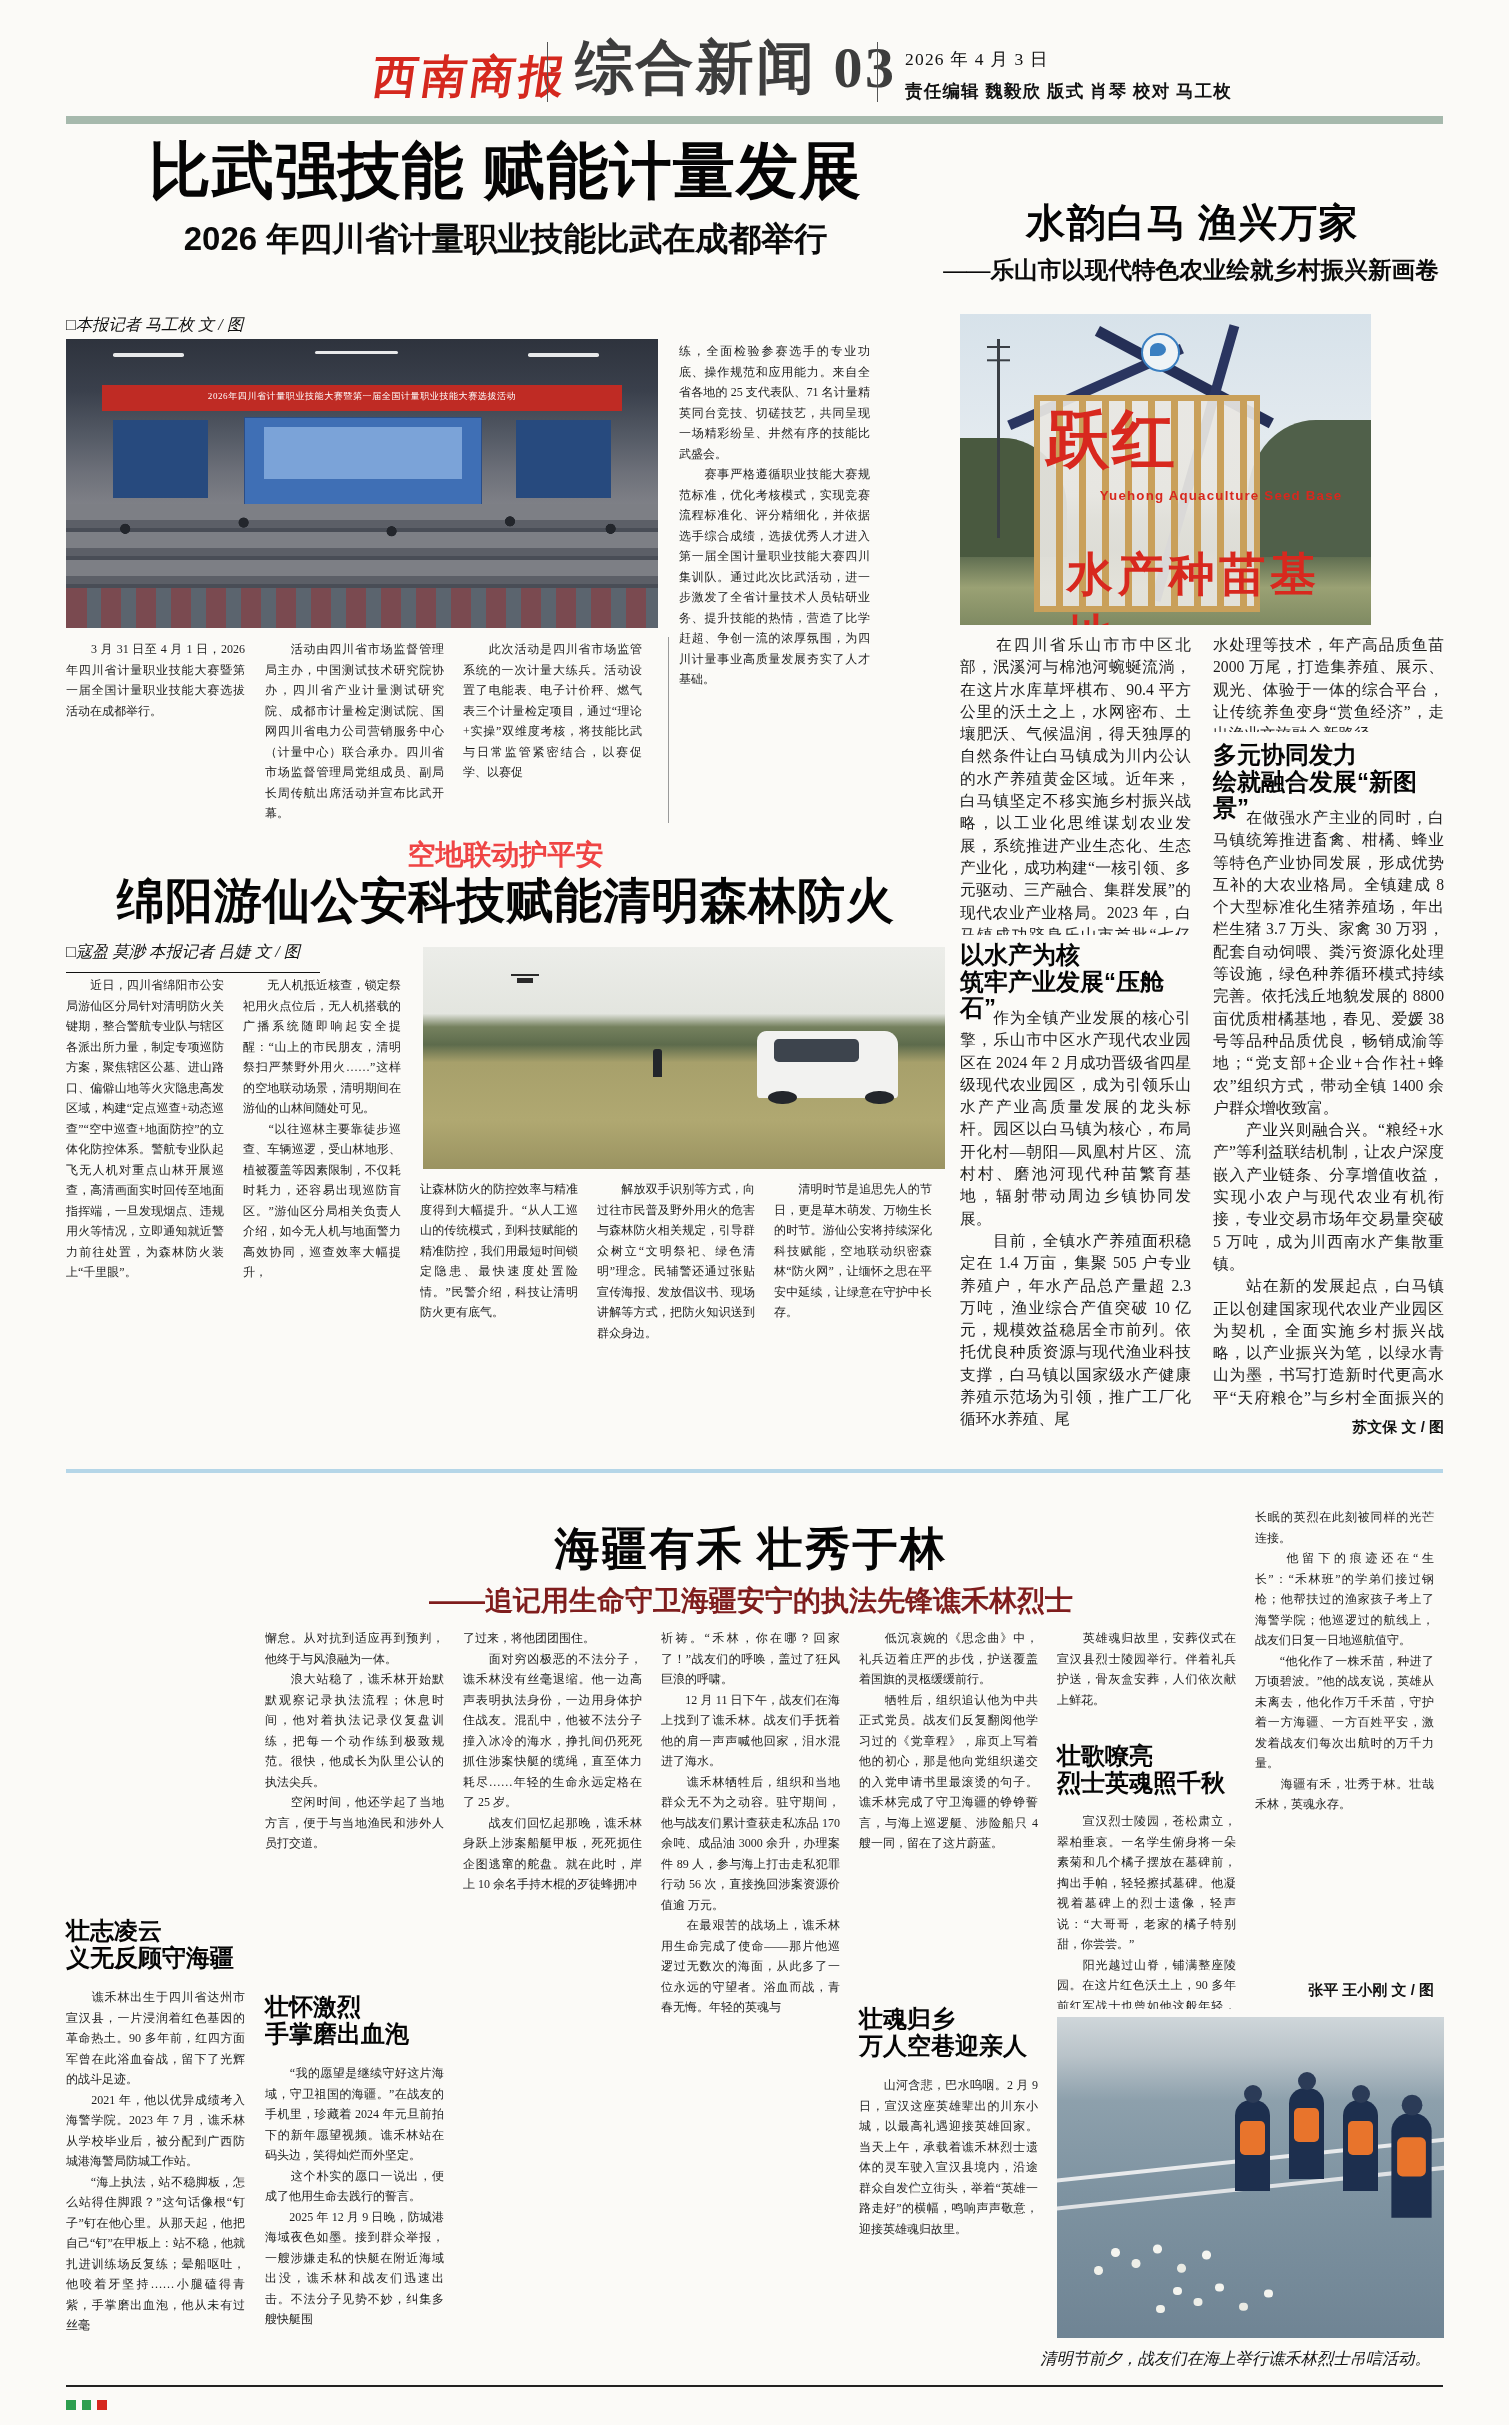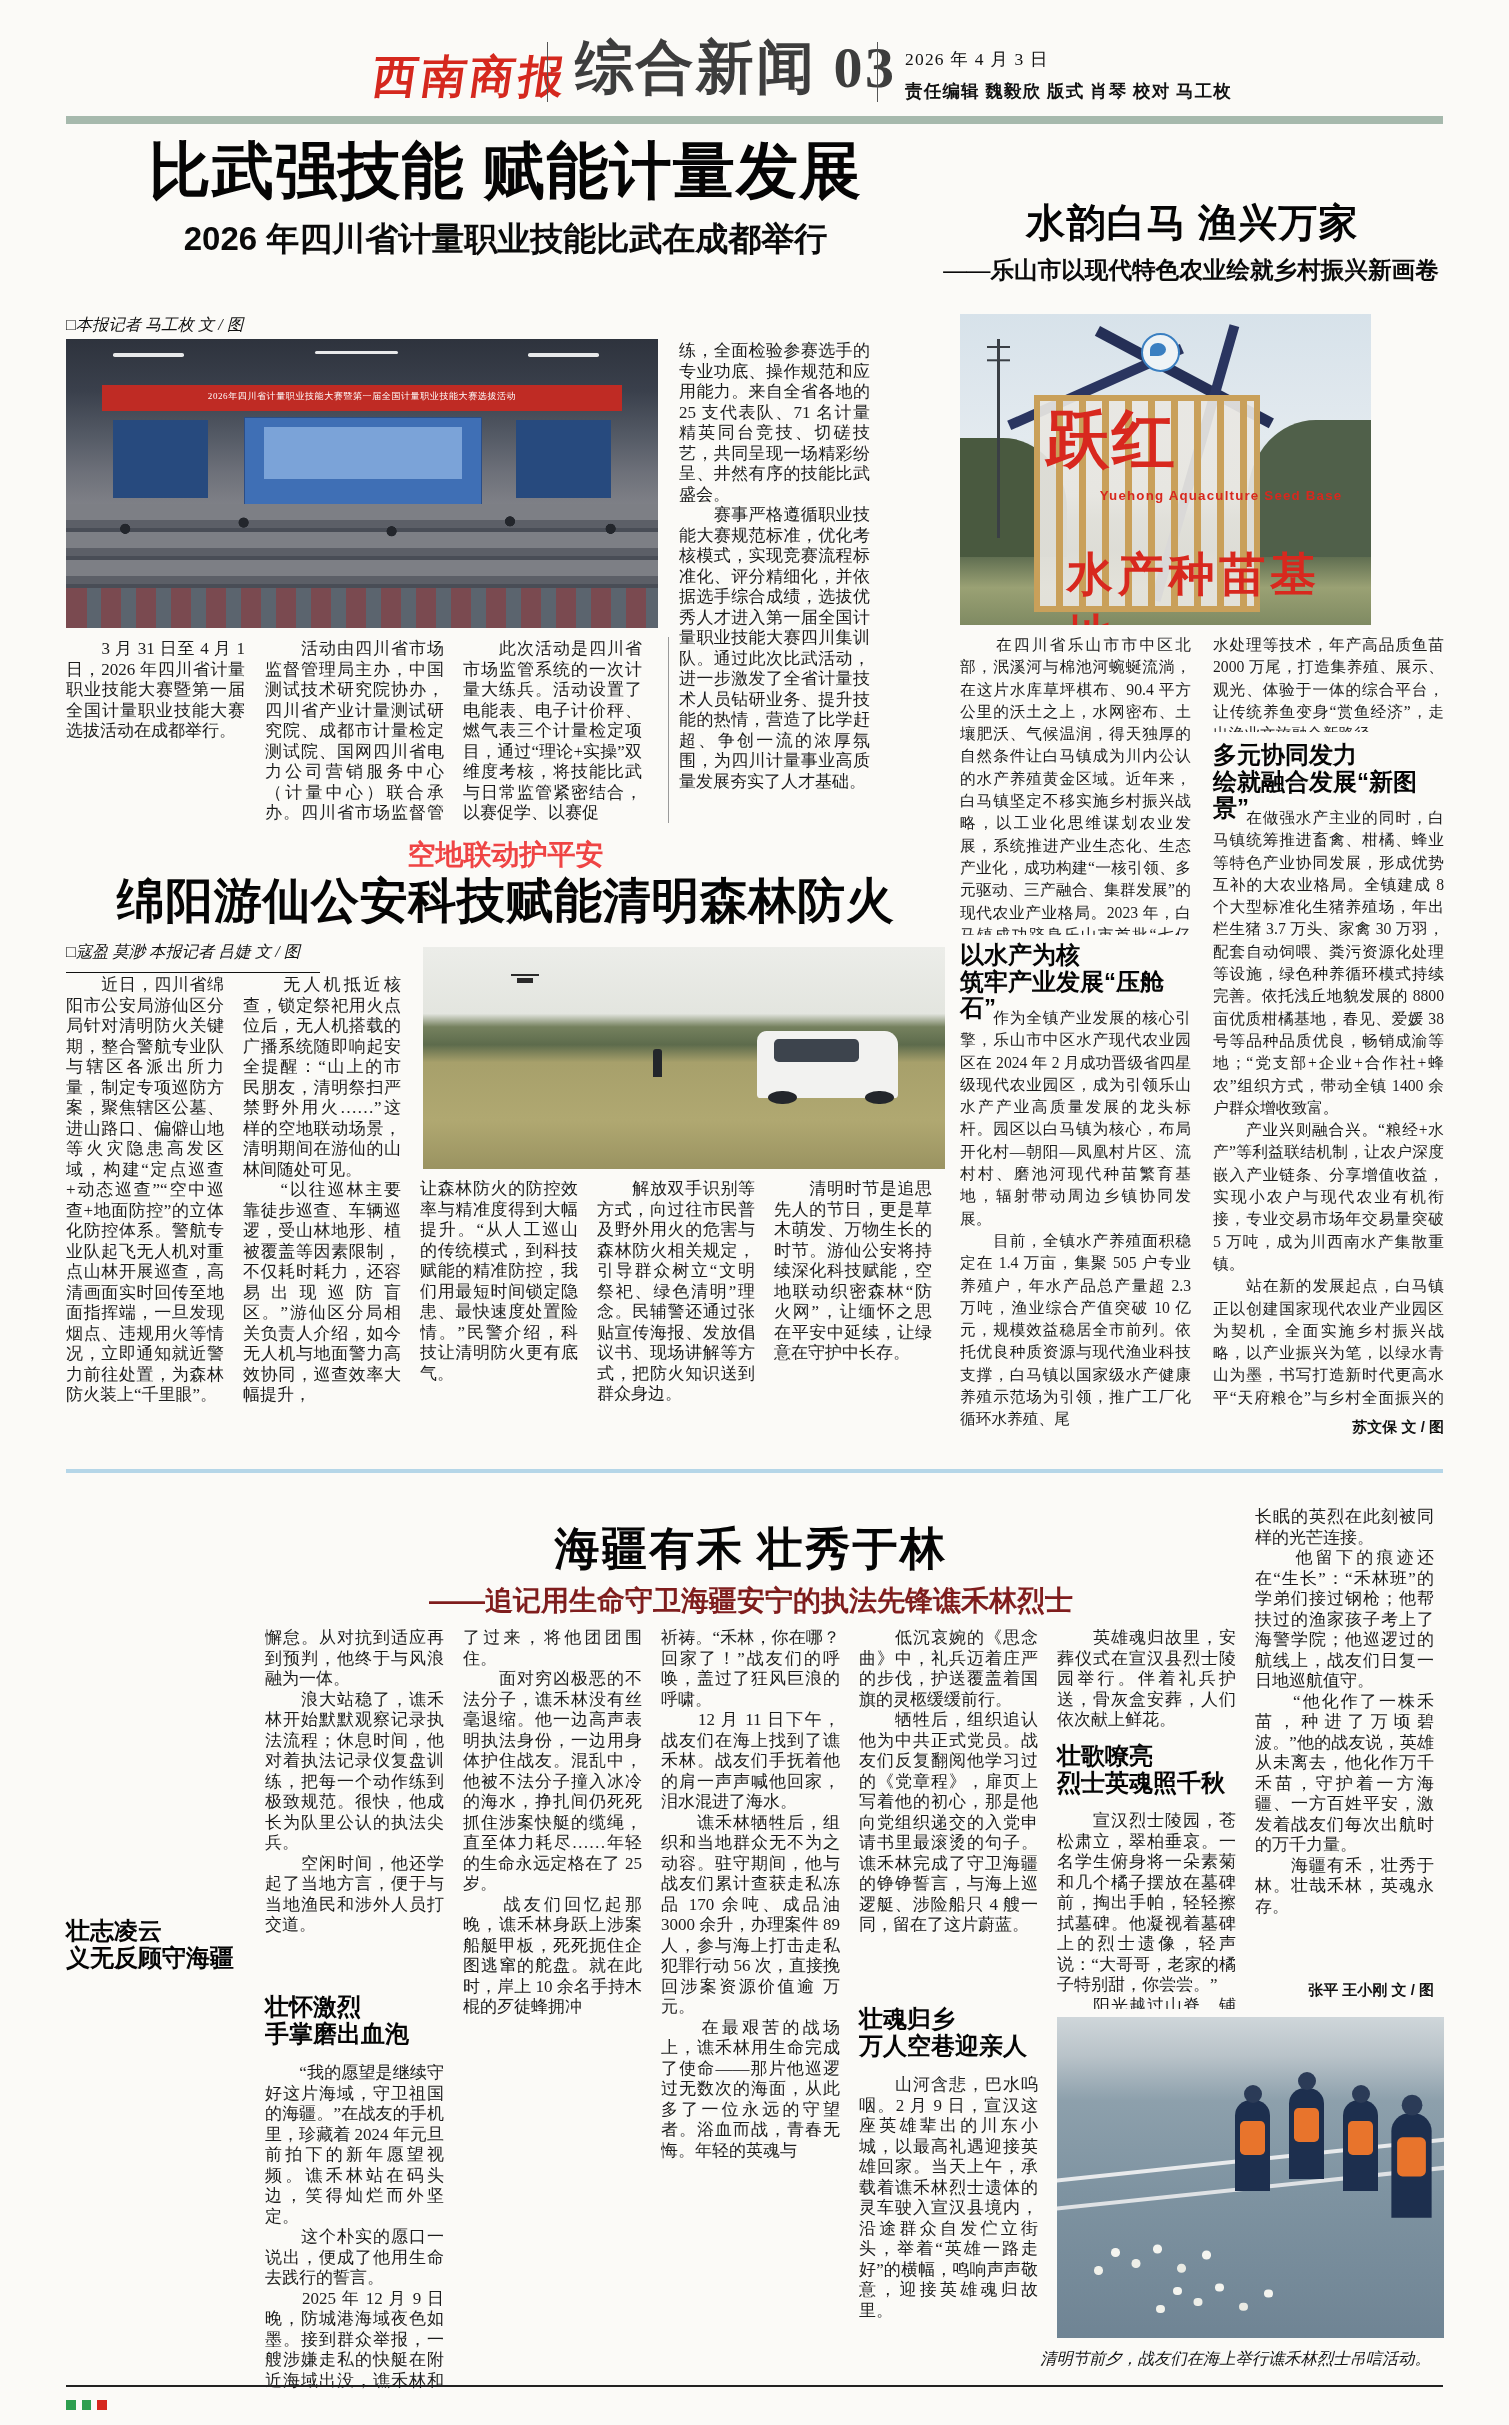--- a/index.html
+++ b/index.html
@@ -21,21 +21,21 @@
   .hl-right{font-family:"Liberation Serif",serif;font-weight:900;font-size:39px;text-align:center;color:#050505;letter-spacing:1.2px;}
   .hl-right-sub{font-family:"Liberation Serif",serif;font-weight:900;font-size:23.6px;text-align:center;color:#0a0a0a;}
   .kicker{font-family:"Liberation Sans",sans-serif;font-weight:900;font-size:28px;text-align:center;color:#ef4444;}
   .hl-mid{font-family:"Liberation Sans",sans-serif;font-weight:900;font-size:48px;text-align:center;color:#050505;letter-spacing:0.6px;}
   .hl-bottom{font-family:"Liberation Serif",serif;font-weight:900;font-size:45px;text-align:center;color:#050505;letter-spacing:2.4px;}
   .hl-bottom-sub{font-family:"Liberation Sans",sans-serif;font-weight:900;font-size:28px;text-align:center;color:#7f1d1d;}
   .byline{font-family:"Liberation Serif",serif;font-style:italic;font-size:16.3px;color:#111;
           border-bottom:1.2px solid #111;padding-bottom:8.5px;}
   .credit{font-family:"Liberation Sans",sans-serif;font-weight:bold;font-size:15px;text-align:right;color:#111;}
   
-  .body-col{font-size:17px;line-height:20.5px;text-align:justify;color:#1c1c1c;
+  .body-col{font-size:12px;line-height:20.5px;text-align:justify;color:#1c1c1c;
             white-space:pre-line;overflow:hidden;}
   .body-col-lg{font-size:15.7px;line-height:22.3px;text-align:justify;color:#1c1c1c;
             white-space:pre-line;overflow:hidden;}
   .inner-sh{font-family:"Liberation Sans",sans-serif;font-weight:900;font-size:24px;line-height:26.6px;
             text-align:left;color:#050505;white-space:pre-line;}
   .vrule{width:0.6px;background:#9a9a9a;}
   .caption{font-family:"Liberation Serif",serif;font-style:italic;font-size:16.3px;color:#111;text-align:center;}
   
   .photo{overflow:hidden;}
   .p1{background:linear-gradient(180deg,#2e333d 0%,#3a404c 18%,#555b66 34%,#6d7079 46%,#83848a 60%,#8e8f93 100%);}
@@ -178,20 +178,23 @@
   <div class="abs body-col" style="left:597px;top:1179px;width:158px;height:294px;">　　解放双手识别等方式，向过往市民普及野外用火的危害与森林防火相关规定，引导群众树立“文明祭祀、绿色清明”理念。民辅警还通过张贴宣传海报、发放倡议书、现场讲解等方式，把防火知识送到群众身边。</div>
   <div class="abs body-col" style="left:774px;top:1179px;width:158px;height:294px;">　　清明时节是追思先人的节日，更是草木萌发、万物生长的时节。游仙公安将持续深化科技赋能，空地联动织密森林“防火网”，让缅怀之思在平安中延续，让绿意在守护中长存。</div>
 
   <div class="abs" style="left:66px;top:1469px;width:1377px;height:3.6px;background:#b5d6e8;"></div>
 
   <div class="abs hl-bottom" style="left:265px;top:1519px;width:972px;">海疆有禾  壮秀于林</div>
   <div class="abs hl-bottom-sub" style="left:265px;top:1582px;width:972px;">——追记用生命守卫海疆安宁的执法先锋谯禾林烈士</div>
 
   <div class="abs inner-sh" style="left:66px;top:1918px;width:179px;">壮志凌云
 义无反顾守海疆</div>
+  <div class="abs body-col" style="left:66px;top:1987px;width:179px;height:403px;">　　谯禾林出生于四川省达州市宣汉县，一片浸润着红色基因的革命热土。90 多年前，红四方面军曾在此浴血奋战，留下了光辉的战斗足迹。
+　　2021 年，他以优异成绩考入海警学院。2023 年 7 月，谯禾林从学校毕业后，被分配到广西防城港海警局防城工作站。
+　　“海上执法，站不稳脚板，怎么站得住脚跟？”这句话像根“钉子”钉在他心里。从那天起，他把自己“钉”在甲板上：站不稳，他就扎进训练场反复练；晕船呕吐，他咬着牙坚持……小腿磕得青紫，手掌磨出血泡，他从未有过丝毫</div>
 
   <div class="abs body-col" style="left:265px;top:1628px;width:179px;height:358px;">懈怠。从对抗到适应再到预判，他终于与风浪融为一体。
 　　浪大站稳了，谯禾林开始默默观察记录执法流程；休息时间，他对着执法记录仪复盘训练，把每一个动作练到极致规范。很快，他成长为队里公认的执法尖兵。
 　　空闲时间，他还学起了当地方言，便于与当地渔民和涉外人员打交道。</div>
   <div class="abs inner-sh" style="left:265px;top:1994px;width:179px;">壮怀激烈
 手掌磨出血泡</div>
   <div class="abs body-col" style="left:265px;top:2063px;width:179px;height:327px;">　　“我的愿望是继续守好这片海域，守卫祖国的海疆。”在战友的手机里，珍藏着 2024 年元旦前拍下的新年愿望视频。谯禾林站在码头边，笑得灿烂而外坚定。
 　　这个朴实的愿口一说出，便成了他用生命去践行的誓言。
 　　2025 年 12 月 9 日晚，防城港海域夜色如墨。接到群众举报，一艘涉嫌走私的快艇在附近海域出没，谯禾林和战友们迅速出击。不法分子见势不妙，纠集多艘快艇围</div>
 

